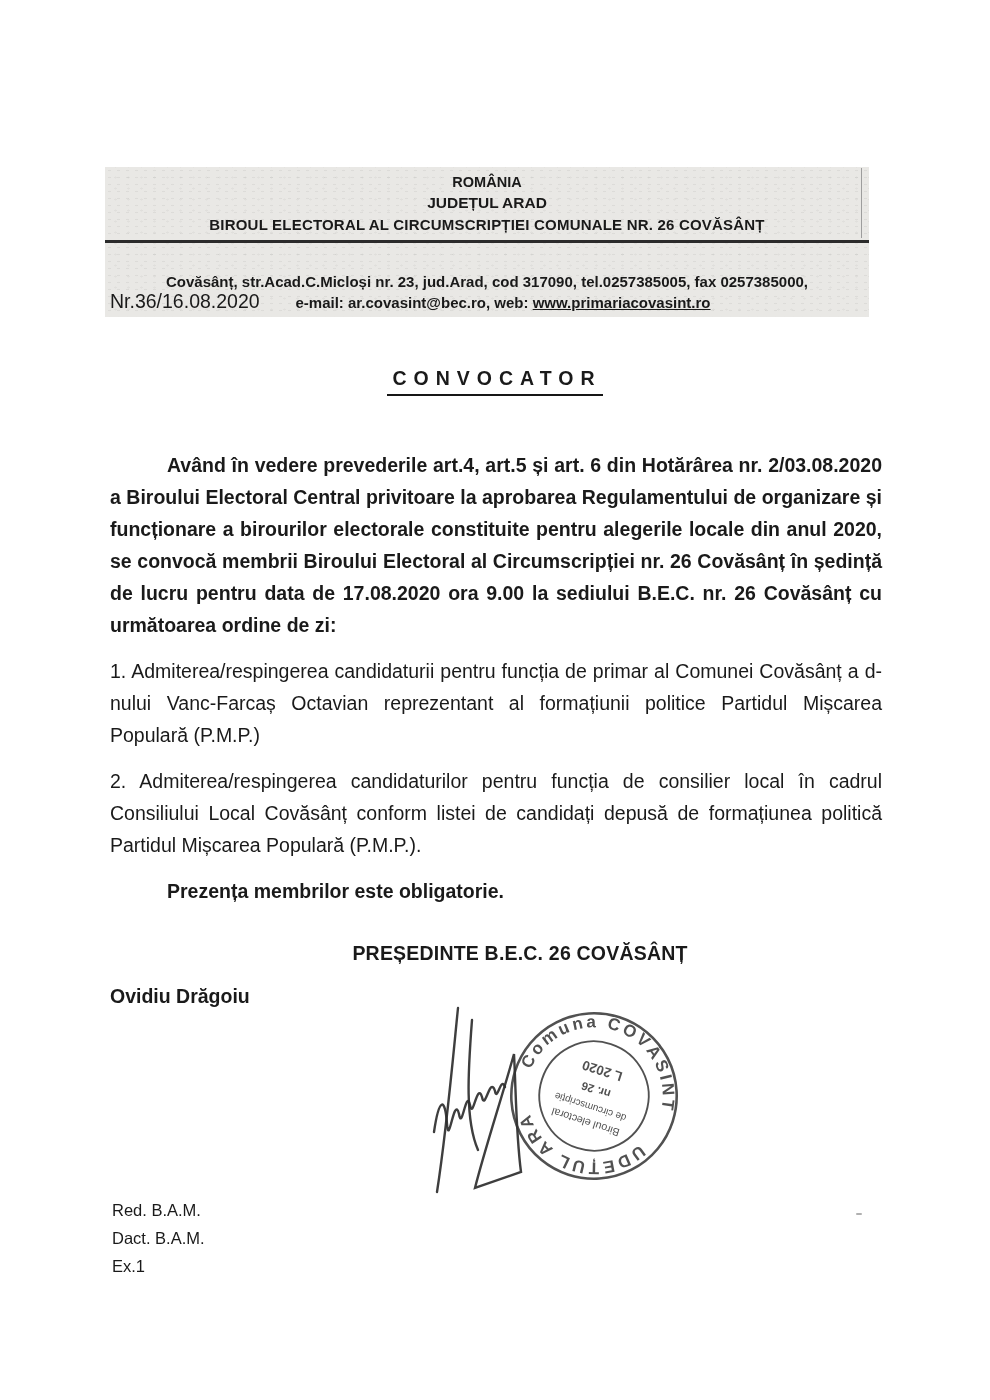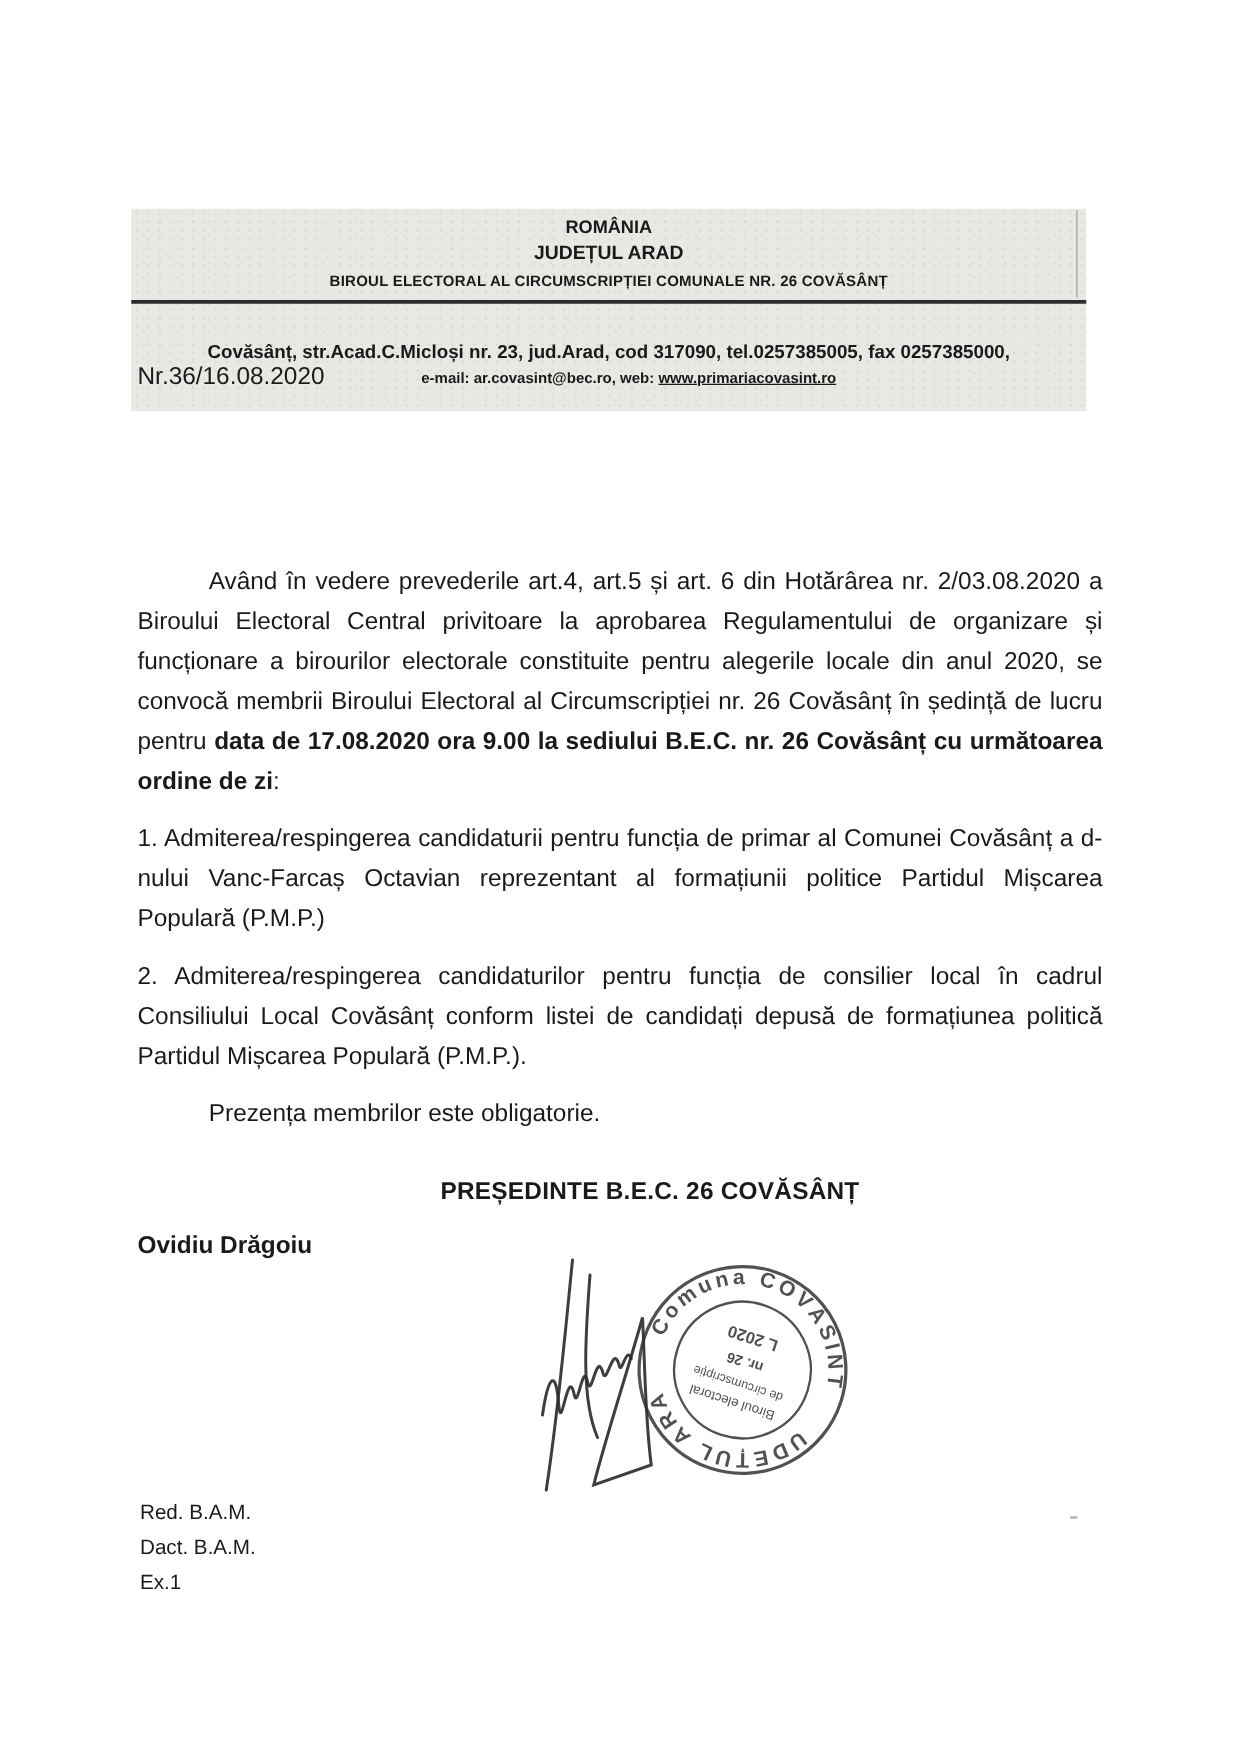--- a/index.html
+++ b/index.html
@@ -19,45 +19,45 @@
     background-image:
       radial-gradient(rgba(70,70,70,0.08) 1px, transparent 1.3px),
       radial-gradient(rgba(70,70,70,0.055) 1px, transparent 1.4px);
     background-size:9px 7px, 13px 11px;
     background-position:0 0, 4px 5px;
     padding-top:5px;
   }
   .lh-line { text-align:center; font-weight:700; color:#191919; }
   .lh-country { font-size:14.5px; line-height:20px; }
   .lh-county  { font-size:15.5px; line-height:21px; }
-  .lh-bureau  { font-size:12px; line-height:24px; letter-spacing:0.2px; }
+  .lh-bureau  { font-size:15px; line-height:24px; letter-spacing:0.2px; }
   .lh-rule    { height:3px; background:#2b2b2b; margin:3px 0 2px 0; }
   .lh-address { font-size:15px; line-height:21px;margin-top:28px; }
-  .lh-contact { font-size:12px; line-height:21px; padding-bottom:16px;margin-left:32px; }
+  .lh-contact { font-size:15px; line-height:21px; padding-bottom:4px;margin-left:32px; }
   .weblink    { text-decoration:underline; }
   .scan-vline { position:absolute; right:7px; top:1px; width:1px; height:70px; background:#9d9d9d; }
 
   
   .doc-number { position:absolute; left:110px; top:290px; font-size:19.5px; }
 
   
   .title-wrap { position:absolute; left:0; top:367px; width:990px; text-align:center; }
   .title-text {
     display:inline-block;
     font-size:19.5px; font-weight:700; letter-spacing:7px;
     border-bottom:2.5px solid #161616; padding:0 1px 4px 5px;
   }
 
   
   .content {
     position:absolute; left:110px; top:449px; width:772px;
     font-size:19.5px; line-height:32px; text-align:justify;
   }
   .para   { margin:0 0 14px 0; }
-  .indent { text-indent:57px; }
+  .indent { text-indent:57px;font-weight:bold; }
   .presence { text-align:left; margin-top:4px; }
 
   
   .president {
     position:absolute; left:130px; top:942px; width:780px;
     text-align:center; font-weight:700; font-size:19.5px; letter-spacing:0.2px;
   }
   .president-name {
     position:absolute; left:110px; top:985px; width:772px;
     text-align:left; font-weight:700; font-size:19.5px;
@@ -90,20 +90,23 @@
     <div class="lh-line lh-county">JUDEȚUL ARAD</div>
     <div class="lh-line lh-bureau">BIROUL ELECTORAL AL CIRCUMSCRIPȚIEI COMUNALE NR. 26 COVĂSÂNȚ</div>
     <div class="lh-rule"></div>
     <div class="lh-line lh-address">Covăsânț, str.Acad.C.Micloși nr. 23, jud.Arad, cod 317090, tel.0257385005, fax 0257385000,</div>
     <div class="lh-line lh-contact"><span>e-mail: ar.covasint@bec.ro, web: </span><span class="weblink">www.primariacovasint.ro</span></div>
     <div class="scan-vline"></div>
   </div>
 
   <div class="doc-number">Nr.36/16.08.2020</div>
 
+  <div class="title-wrap">
+    <span class="title-text">CONVOCATOR</span>
+  </div>
 
   <div class="content">
     <p class="para indent"><span>Având în vedere prevederile art.4, art.5 și art. 6 din Hotărârea nr. 2/03.08.2020 a Biroului Electoral Central privitoare la aprobarea Regulamentului de organizare și funcționare a birourilor electorale constituite pentru alegerile locale din anul 2020, se convocă membrii Biroului Electoral al Circumscripției nr. 26 Covăsânț în ședință de lucru pentru </span><strong>data de 17.08.2020 ora 9.00 la sediului B.E.C. nr. 26 Covăsânț cu următoarea ordine de zi</strong><span>:</span></p>
     <p class="para">1. Admiterea/respingerea candidaturii pentru funcția de primar al Comunei Covăsânț a d-nului Vanc-Farcaș Octavian reprezentant al formațiunii politice Partidul Mișcarea Populară (P.M.P.)</p>
     <p class="para">2. Admiterea/respingerea candidaturilor pentru funcția de consilier local în cadrul Consiliului Local Covăsânț conform listei de candidați depusă de formațiunea politică Partidul Mișcarea Populară (P.M.P.).</p>
     <p class="para indent presence">Prezența membrilor este obligatorie.</p>
   </div>
 
   <div class="president">PREȘEDINTE B.E.C. 26 COVĂSÂNȚ</div>
   <div class="president-name">Ovidiu Drăgoiu</div>

